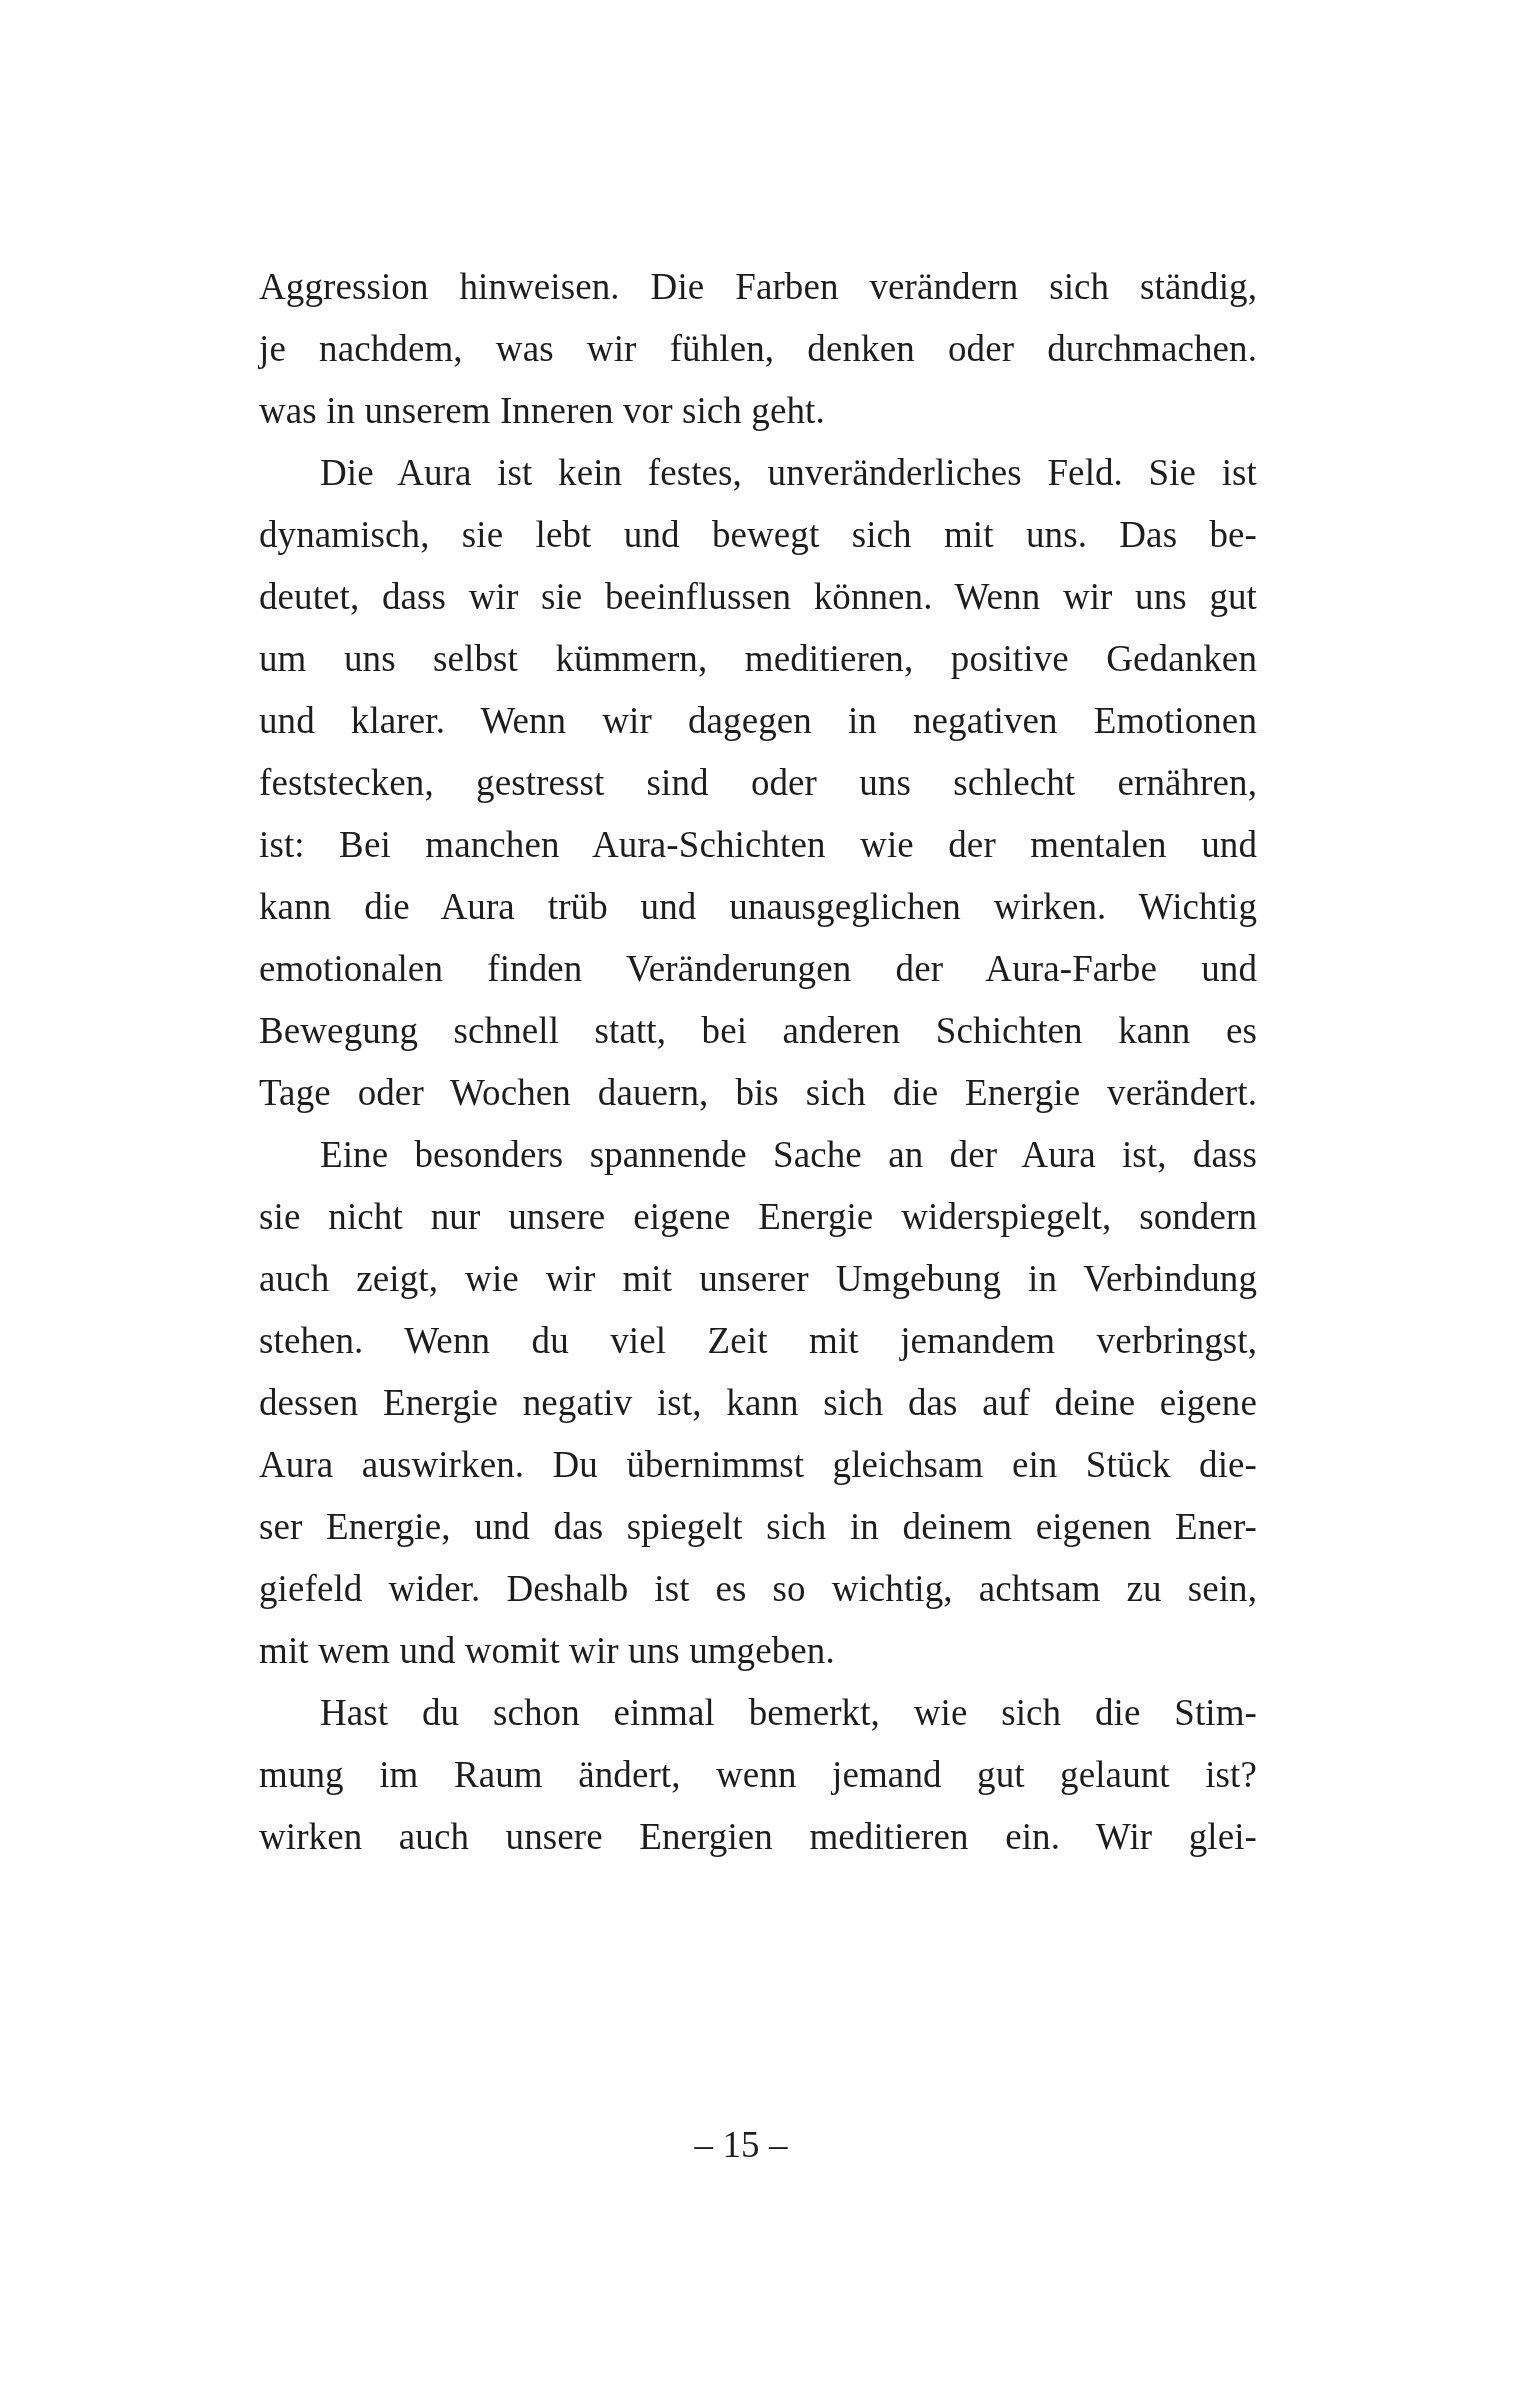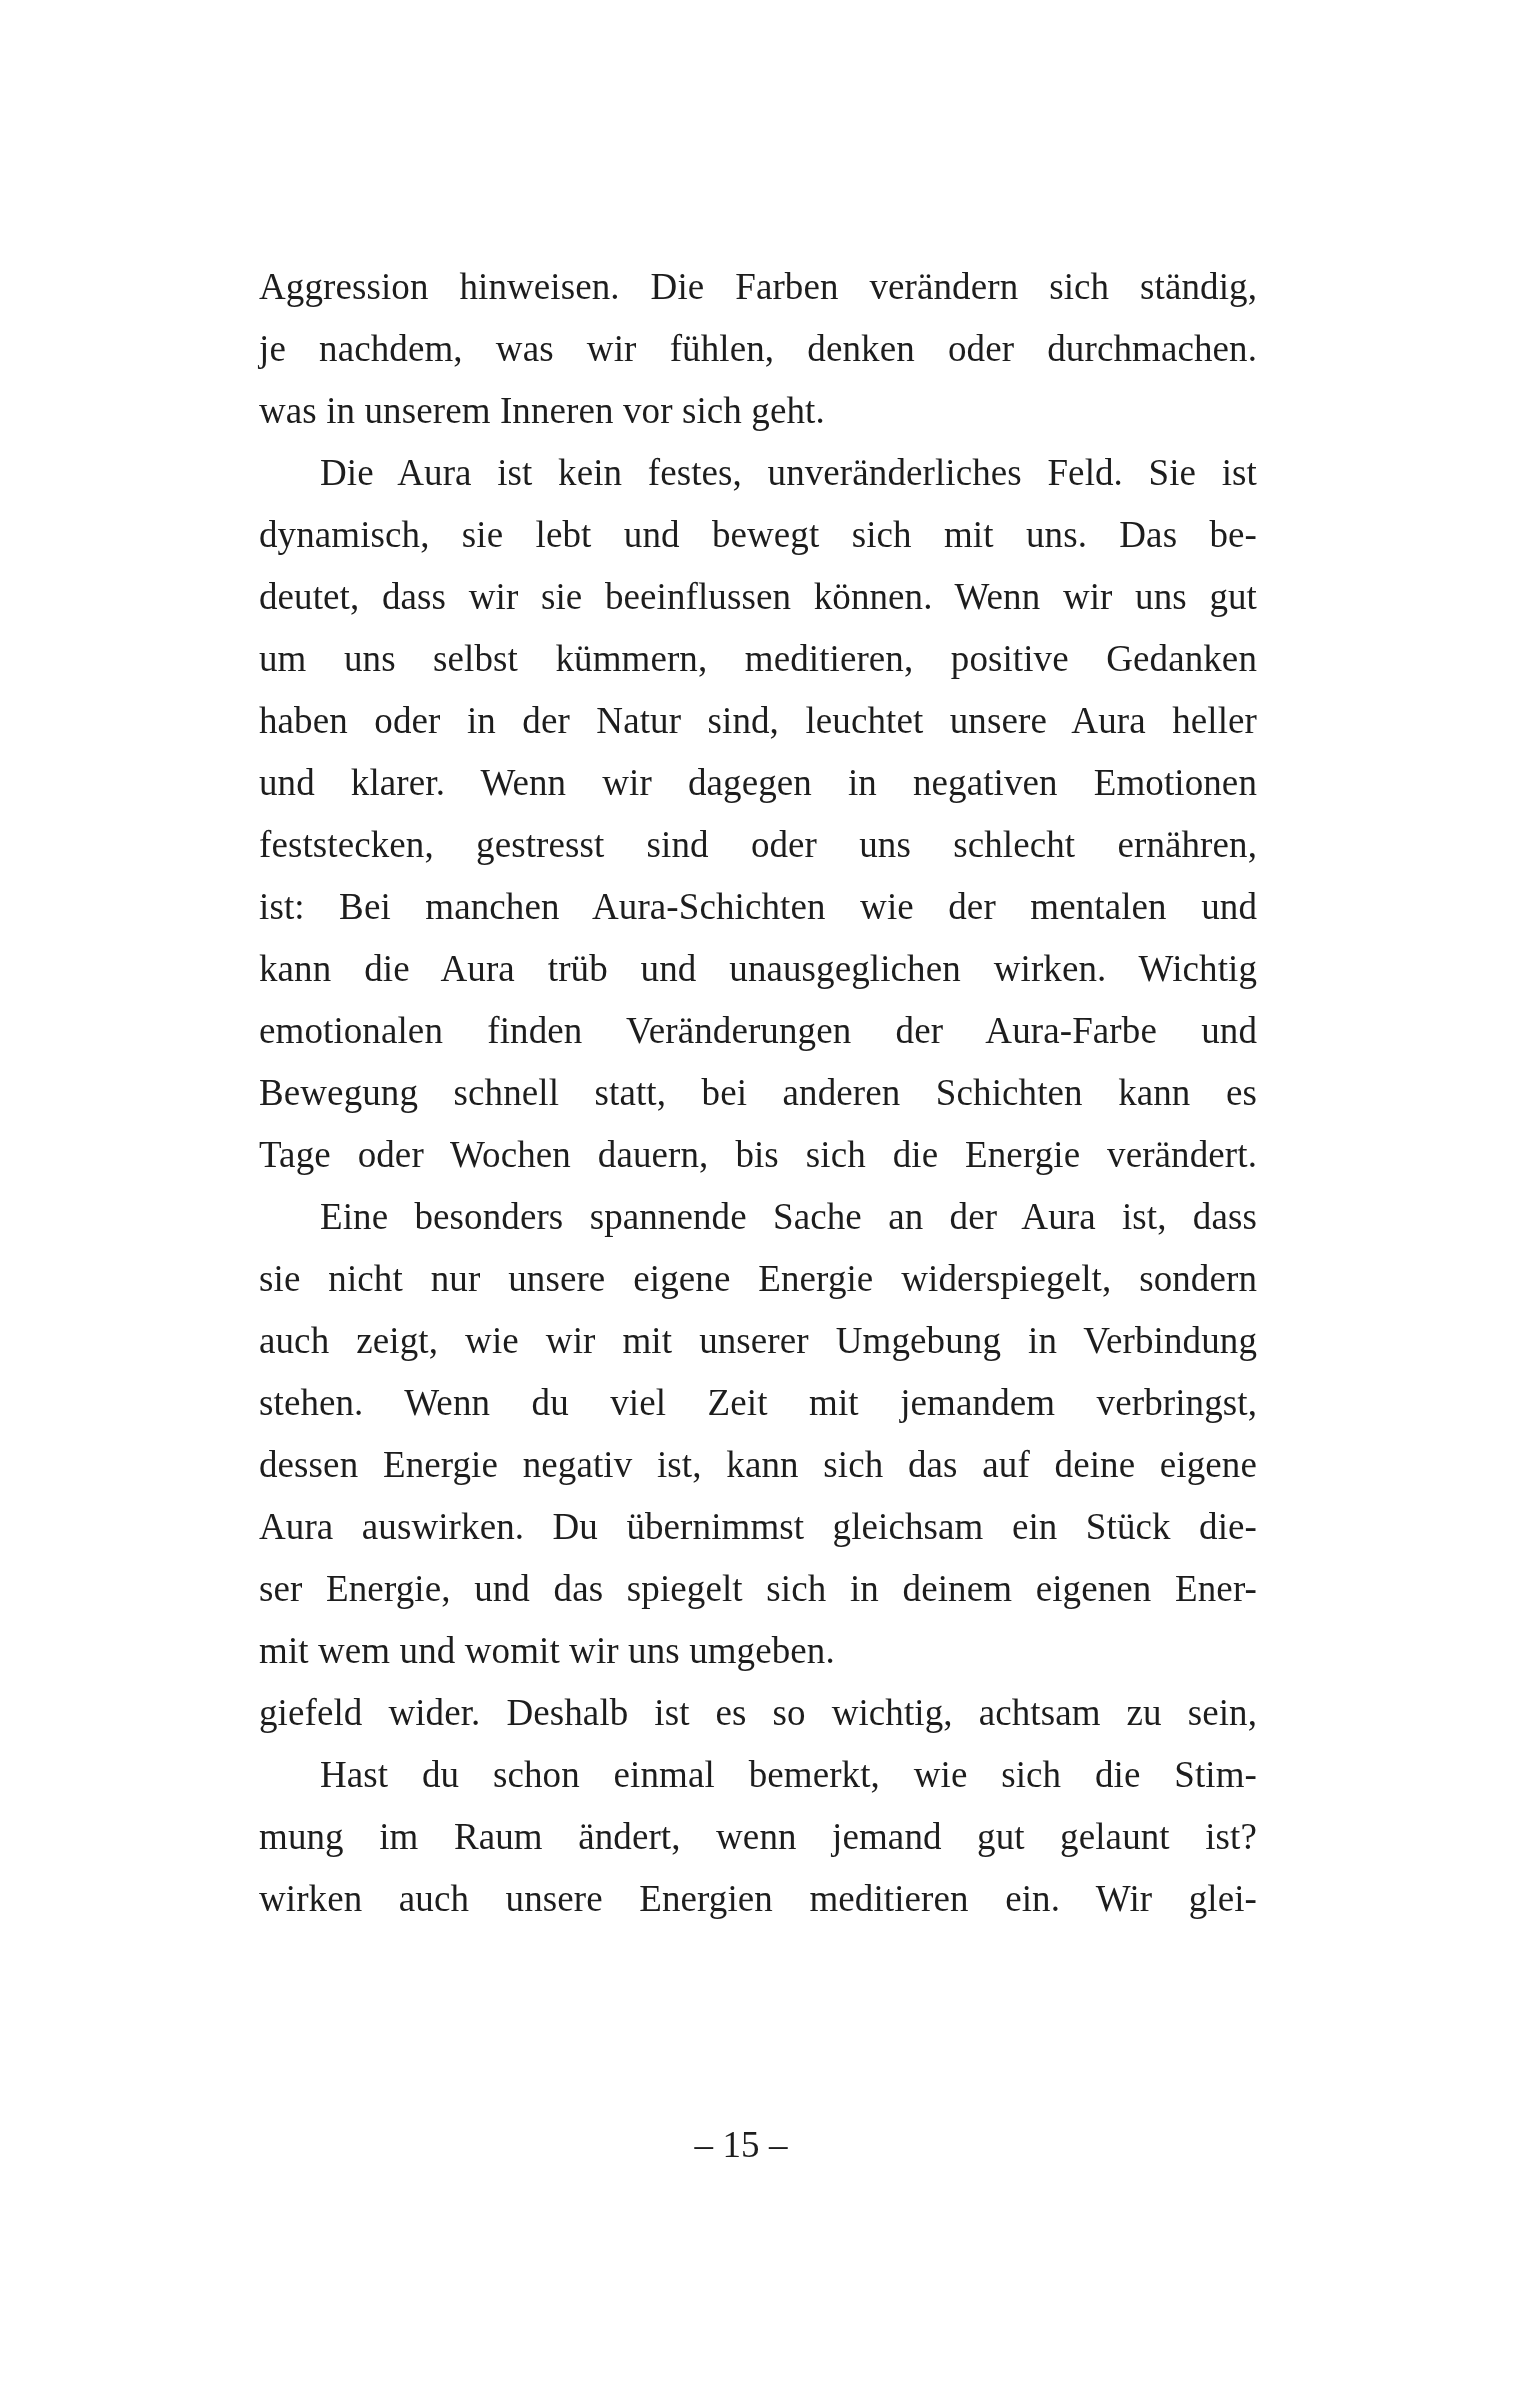--- a/index.html
+++ b/index.html
@@ -62,39 +62,38 @@
       <div class="paragraph">
         <div class="line">Aggression hinweisen. Die Farben verändern sich ständig,</div>
         <div class="line">je nachdem, was wir fühlen, denken oder durchmachen.</div>
         <div class="line short">was in unserem Inneren vor sich geht.</div>
       </div>
       <div class="paragraph">
         <div class="line indent">Die Aura ist kein festes, unveränderliches Feld. Sie ist</div>
         <div class="line">dynamisch, sie lebt und bewegt sich mit uns. Das be-</div>
         <div class="line">deutet, dass wir sie beeinflussen können. Wenn wir uns gut</div>
         <div class="line">um uns selbst kümmern, meditieren, positive Gedanken</div>
-        <div class="line">haben oder in der Natur sind, leuchtet unsere Aura heller</div>
         <div class="line">und klarer. Wenn wir dagegen in negativen Emotionen</div>
         <div class="line">feststecken, gestresst sind oder uns schlecht ernähren,</div>
         <div class="line">ist: Bei manchen Aura-Schichten wie der mentalen und</div>
         <div class="line">kann die Aura trüb und unausgeglichen wirken. Wichtig</div>
         <div class="line">emotionalen finden Veränderungen der Aura-Farbe und</div>
         <div class="line">Bewegung schnell statt, bei anderen Schichten kann es</div>
         <div class="line">Tage oder Wochen dauern, bis sich die Energie verändert.</div>
       </div>
       <div class="paragraph">
         <div class="line indent">Eine besonders spannende Sache an der Aura ist, dass</div>
         <div class="line">sie nicht nur unsere eigene Energie widerspiegelt, sondern</div>
         <div class="line">auch zeigt, wie wir mit unserer Umgebung in Verbindung</div>
         <div class="line">stehen. Wenn du viel Zeit mit jemandem verbringst,</div>
         <div class="line">dessen Energie negativ ist, kann sich das auf deine eigene</div>
         <div class="line">Aura auswirken. Du übernimmst gleichsam ein Stück die-</div>
         <div class="line">ser Energie, und das spiegelt sich in deinem eigenen Ener-</div>
+        <div class="line">giefeld wider. Deshalb ist es so wichtig, achtsam zu sein,</div>
         <div class="line short">mit wem und womit wir uns umgeben.</div>
-        <div class="line">giefeld wider. Deshalb ist es so wichtig, achtsam zu sein,</div>
       </div>
       <div class="paragraph">
         <div class="line indent">Hast du schon einmal bemerkt, wie sich die Stim-</div>
         <div class="line">mung im Raum ändert, wenn jemand gut gelaunt ist?</div>
         <div class="line">wirken auch unsere Energien meditieren ein. Wir glei-</div>
       </div>
     </main>
   <div class="page-number">
     <span>– 15 –</span>
   </div>

